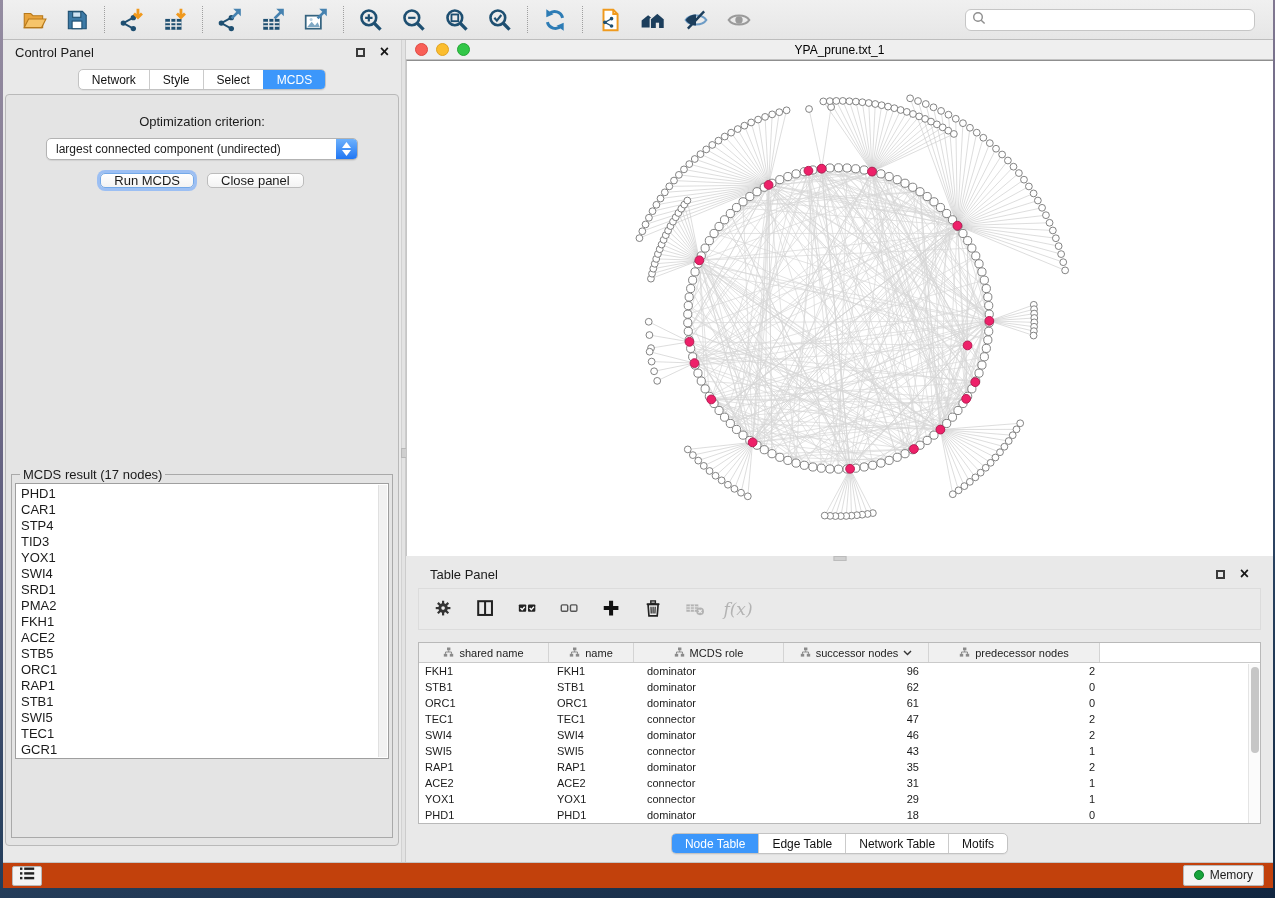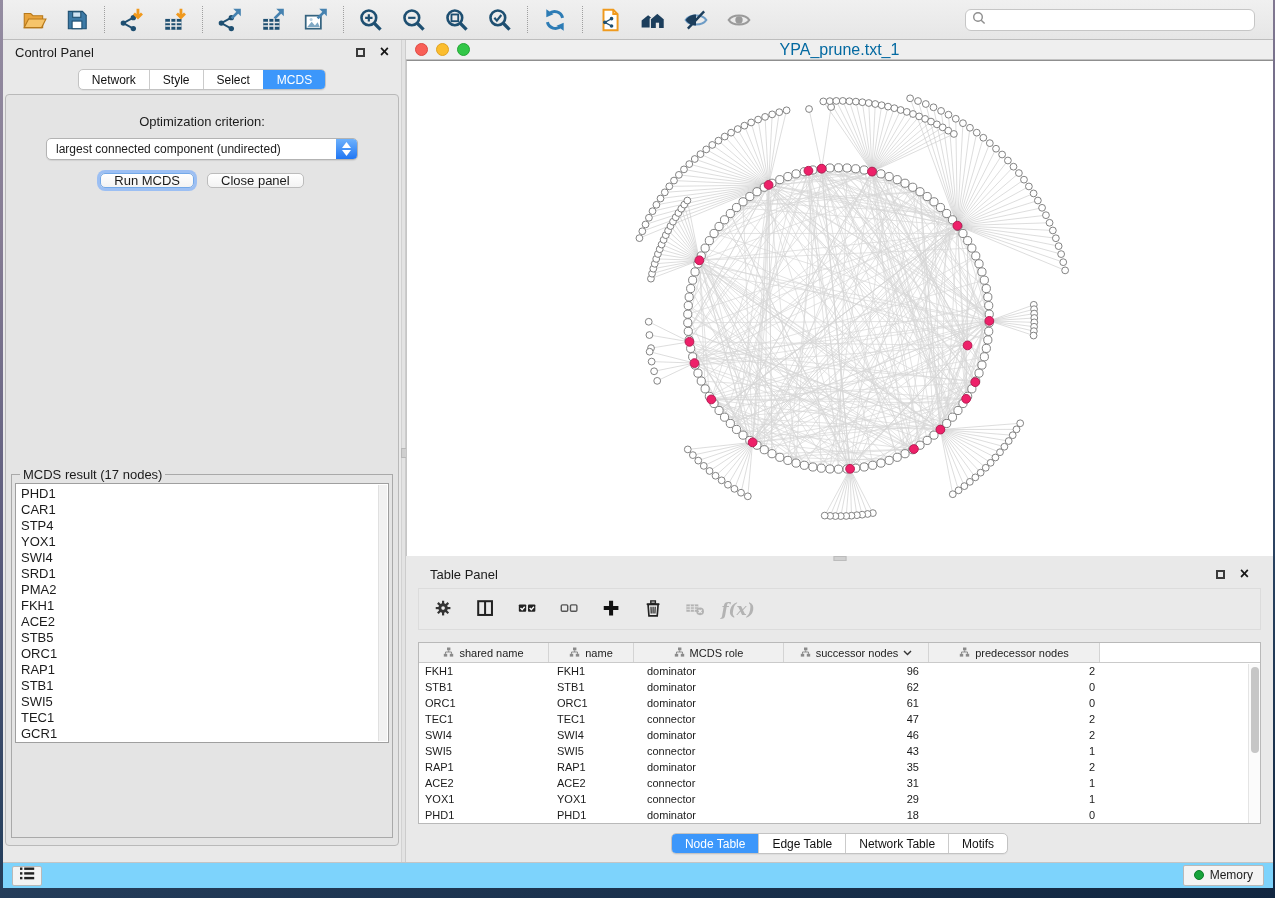--- a/index.html
+++ b/index.html
@@ -54,42 +54,42 @@
 
   
   .right-col{flex:1;display:flex;flex-direction:column;min-width:0;}
   .net-window{height:516px;display:flex;flex-direction:column;flex:none;}
   .net-titlebar{height:20px;background:#efefef;border-bottom:1px solid #c2c2c2;position:relative;display:flex;align-items:center;flex:none;}
   .lights{display:flex;gap:8px;padding-left:9px;z-index:2;}
   .light{width:13px;height:13px;border-radius:50%;}
   .light.r{background:#f95f57;border:1px solid #dd4a43;}
   .light.y{background:#fbbd2e;border:1px solid #e0a321;}
   .light.g{background:#32c748;border:1px solid #25a636;}
-  .net-title{position:absolute;left:0;right:0;text-align:center;font-size:16px;color:#0369a1;}
+  .net-title{position:absolute;left:0;right:0;text-align:center;font-size:12px;color:#000000;}
   .net-canvas{flex:1;background:#fff;border-top:1px solid #8f8f8f;border-left:1px solid #c6c6c6;position:relative;overflow:hidden;}
   .net-canvas svg{position:absolute;left:0;top:0;width:100%;height:100%;}
   .hsplit{height:6px;background:#e9e9e9;position:relative;flex:none;}
   .hsplit .handle{position:absolute;left:50%;top:0;transform:translateX(-50%);width:13px;height:5px;background:#d0d0d0;border:1px solid #bcbcbc;}
 
   
   .table-panel{flex:1;display:flex;flex-direction:column;padding:0 12px;min-height:0;}
-  .tp-toolbar{height:42px;margin-top:2px;border:1px solid #dcdcdc;background:#eaeaea;display:flex;align-items:center;gap:16px;padding:0 12px;flex:none;font-weight:bold;}
+  .tp-toolbar{height:42px;margin-top:2px;border:1px solid #dcdcdc;background:#eaeaea;display:flex;align-items:center;gap:16px;padding:0 12px;flex:none;}
   .tp-btn{width:26px;height:26px;display:flex;align-items:center;justify-content:center;}
   .tbl{margin-top:12px;height:182px;background:#fff;border:1px solid #b9b9b9;position:relative;font-size:11px;flex:none;overflow:hidden;}
   .tbl-head{display:flex;height:20px;border-bottom:1px solid #cacaca;background:#fff;}
   .th{background:#f0f0f0;border-right:1px solid #d4d4d4;display:flex;align-items:center;justify-content:center;gap:5px;font-size:11px;color:#222;flex:none;}
   .tr{display:flex;height:16px;align-items:center;}
   .td{flex:none;white-space:nowrap;overflow:hidden;}
   .td.num{text-align:right;}
   .tbl-scroll{position:absolute;top:21px;right:0;bottom:0;width:12px;border-left:1px solid #e4e4e4;background:#fbfbfb;}
   .tbl-thumb{position:absolute;left:2px;top:3px;width:8px;height:86px;background:#c6c6c6;border-radius:4px;}
   .tbl-tabs{display:flex;justify-content:center;margin-top:9px;flex:none;}
 
   
-  .statusbar{height:26px;border-top:1px solid #c4c4c4;background:#7dd3fc;display:flex;align-items:center;padding:0 9px;flex:none;}
+  .statusbar{height:26px;border-top:1px solid #c4c4c4;background:#c2410c;display:flex;align-items:center;padding:0 9px;flex:none;}
   .menu-btn{width:30px;height:20px;border:1px solid #b9b9b9;background:#f3f3f3;border-radius:2px;display:flex;align-items:center;justify-content:center;}
   .memory-btn{margin-left:auto;display:flex;align-items:center;gap:6px;border:1px solid #b9b9b9;background:#f3f3f3;padding:2px 10px 3px;font-size:12px;border-radius:2px;}
   .mem-dot{width:10px;height:10px;border-radius:50%;background:#17a33b;border:1px solid #0e7d2b;}
 </style>
 </head>
 <body>
 
 <div class="app">
 
   <div class="toolbar">
@@ -295,20 +295,21 @@
           <div class="btn">Close panel</div>
         </div>
         <div class="cp-spacer"></div>
         <fieldset class="mcds">
           <legend>MCDS result (17 nodes)</legend>
           <div class="mcds-list" id="mcds-list">
             <div class="mcds-track"></div>
           <div class="mcds-item">PHD1</div>
               <div class="mcds-item">CAR1</div>
               <div class="mcds-item">STP4</div>
+              <div class="mcds-item">TID3</div>
               <div class="mcds-item">YOX1</div>
               <div class="mcds-item">SWI4</div>
               <div class="mcds-item">SRD1</div>
               <div class="mcds-item">PMA2</div>
               <div class="mcds-item">FKH1</div>
               <div class="mcds-item">ACE2</div>
               <div class="mcds-item">STB5</div>
               <div class="mcds-item">ORC1</div>
               <div class="mcds-item">RAP1</div>
               <div class="mcds-item">STB1</div>

